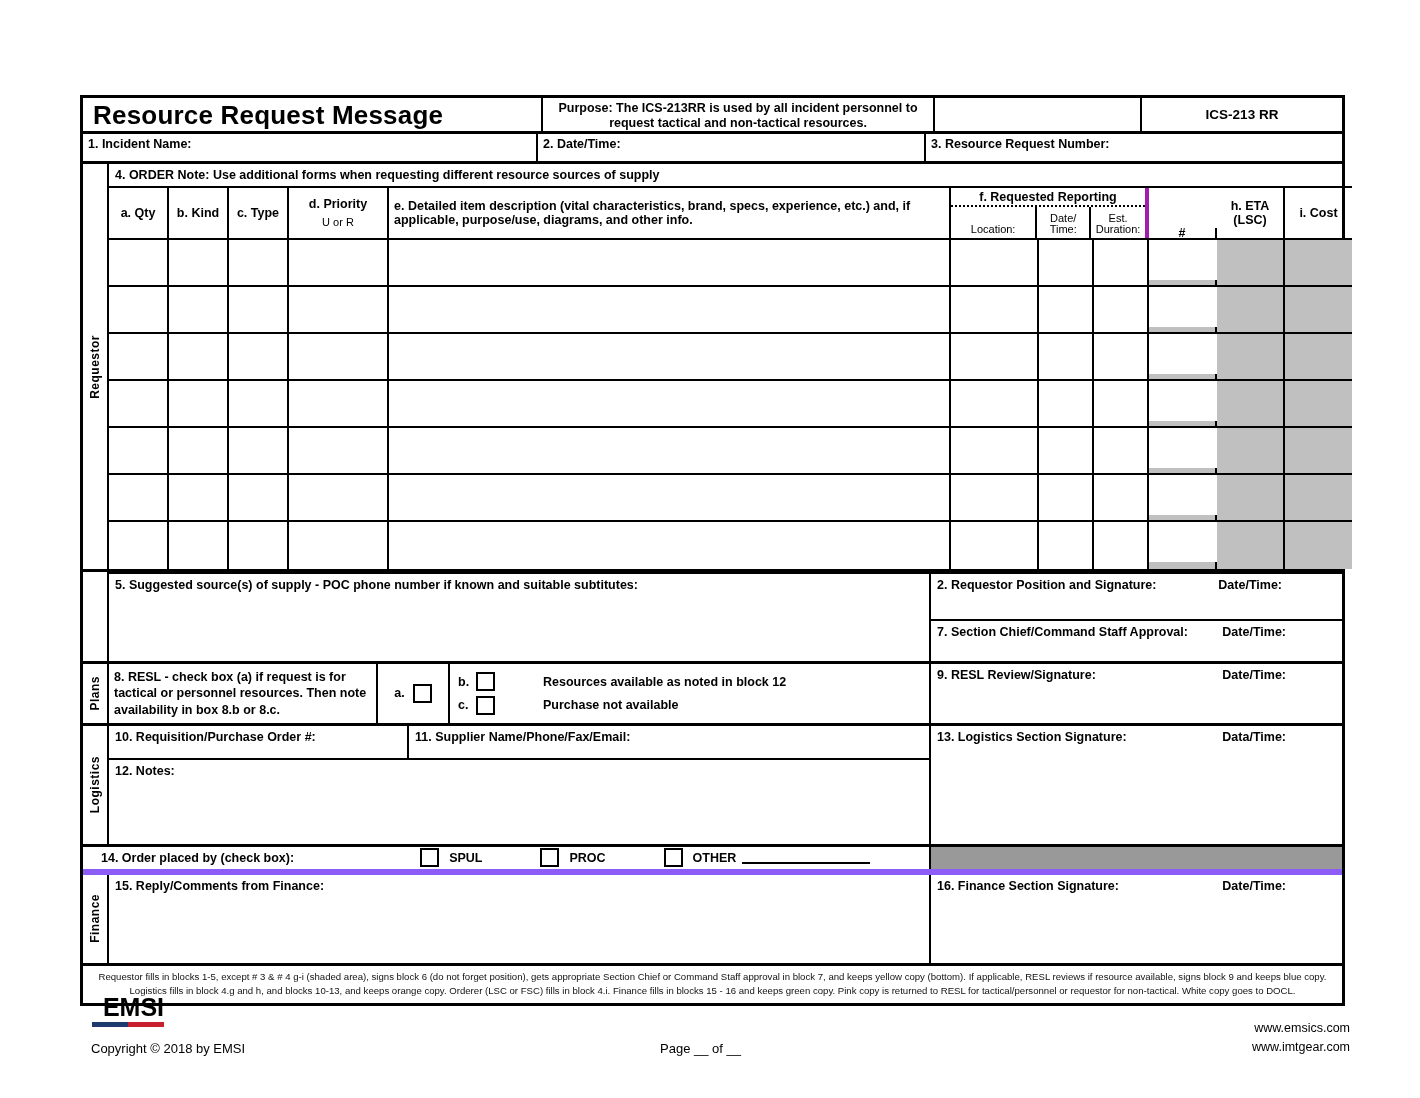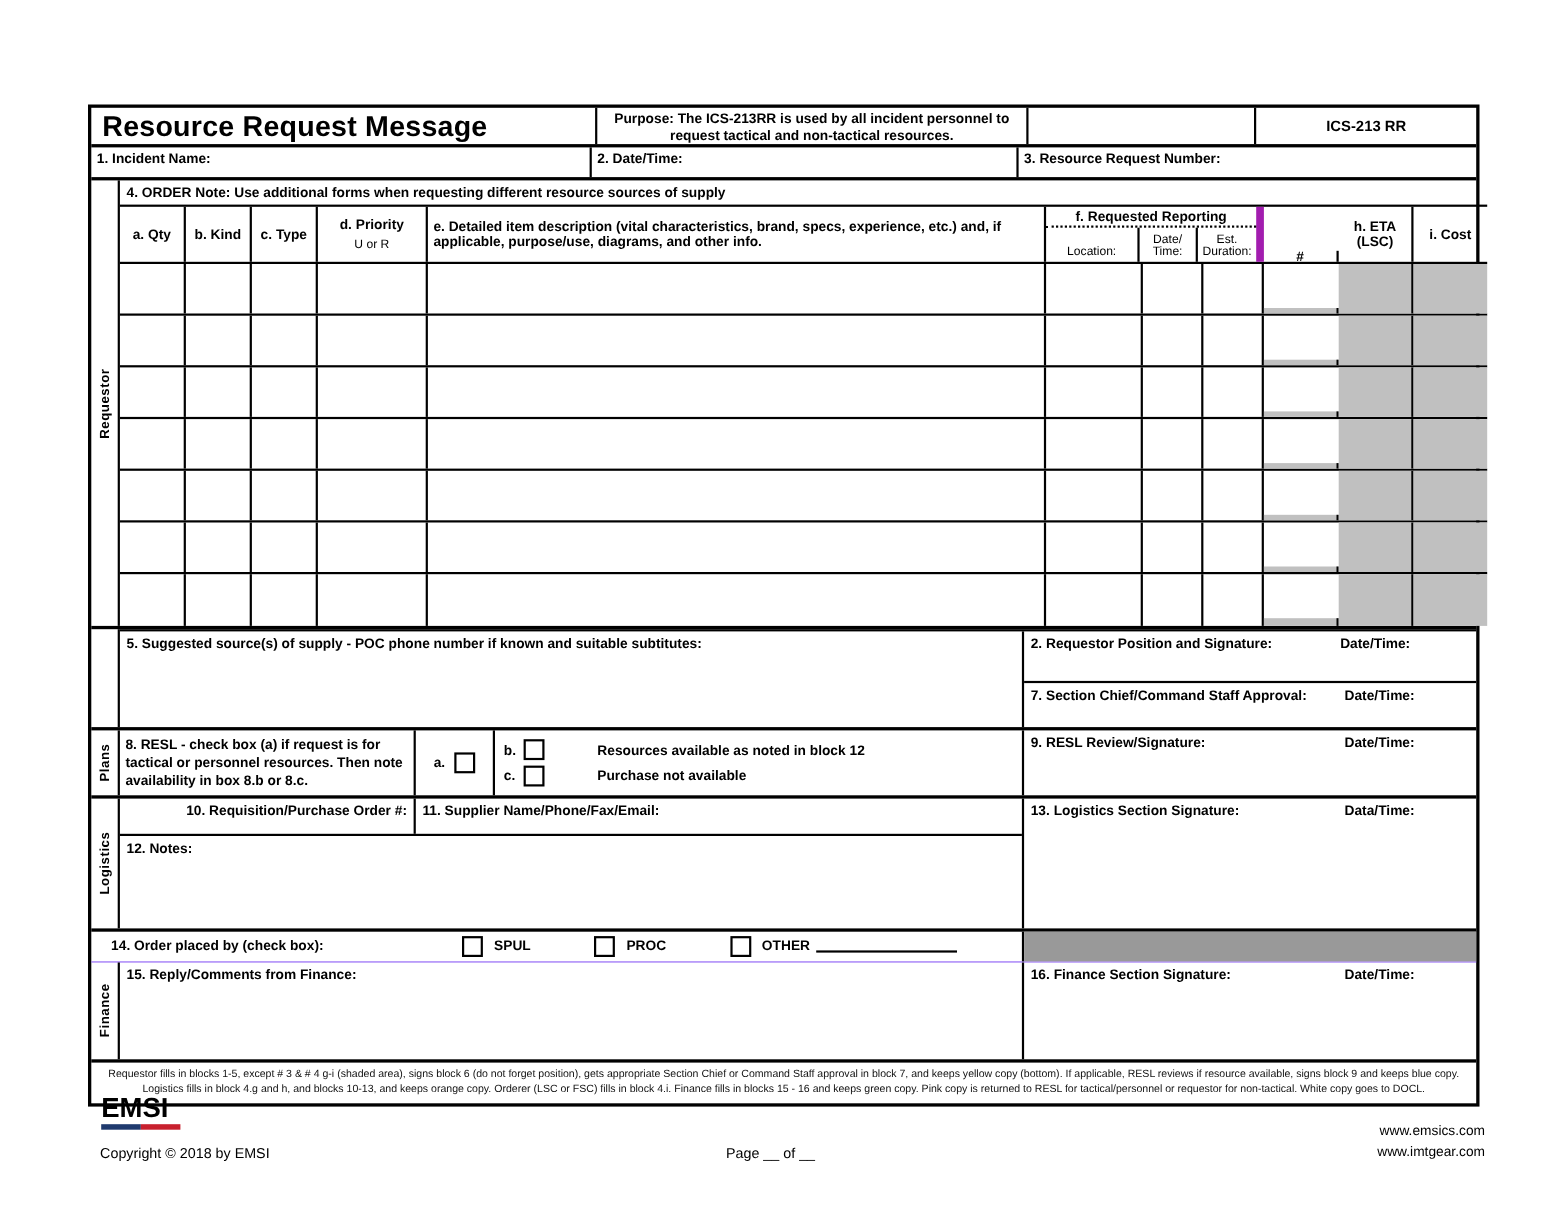--- a/index.html
+++ b/index.html
@@ -115,21 +115,21 @@
   .colhead .cell {
     display: flex; flex-direction: column;
     align-items: center; justify-content: center;
     text-align: center; font-size: 12.5px;
   }
   .colhead .cell.left {
     align-items: flex-start; justify-content: center; text-align: left;
   }
   .colhead .sub { font-weight: normal; font-size: 11px; margin-top: 4px; }
 
-  .rr-group { width: 198px; border-right: 7px solid #a21caf; }
+  .rr-group { width: 198px; border-right: 4px solid #a21caf; }
   .rr-title {
     height: 19px;
     border-bottom: 2px dotted #000;
     display: flex; align-items: center; justify-content: center;
     font-size: 12.5px; font-weight: bold;
   }
   .rr-subs { display: flex; height: 31px; }
   .rr-subs .sc {
     border-right: 2px solid #000;
     display: flex; align-items: flex-end; justify-content: center;
@@ -164,27 +164,27 @@
   .cbline .lab { width: 26px; padding-left: 8px; }
   .box { width: 19px; height: 19px; border: 2px solid #000; background: #fff; flex: 0 0 19px; }
   .cbline .txt { margin-left: 48px; }
   .b9 { flex: 1; padding: 4px 6px; display:flex; }
 
   
   .log-wrap { display: flex; border-bottom: 3px solid #000; }
   .log-body { flex: 1; display: flex; }
   .log-left { width: 822px; border-right: 2px solid #000; }
   .log-1011 { display: flex; height: 34px; border-bottom: 2px solid #000; }
-  .b10 { width: 269px; border-right: 2px solid #000; padding: 4px 6px; font-size: 12.5px; font-weight: bold; text-align: right; }
+  .b10 { width: 300px; border-right: 2px solid #000; padding: 4px 6px; font-size: 12.5px; font-weight: bold; }
   .b11 { flex: 1; padding: 4px 6px; font-size: 12.5px; font-weight: bold; }
   .b12 { height: 84px; padding: 4px 6px; font-size: 12.5px; font-weight: bold; }
   .b13 { flex: 1; padding: 4px 6px; display:flex; }
 
   
-  .b14row { display: flex; height: 28px; border-bottom: 1px solid #8b5cf6; }
+  .b14row { display: flex; height: 28px; border-bottom: 6px solid #8b5cf6; }
   .b14l { width: 848px; border-right: 2px solid #000; display: flex; align-items: center; padding-left: 18px; font-size: 12.5px; font-weight: bold; }
   .b14l .g { display: flex; align-items: center; }
   .b14l .g .box { margin-right: 10px; }
   .b14r { flex: 1; background: #999999; }
   .underline-blank { display: inline-block; width: 128px; border-bottom: 2px solid #000; margin-left: 6px; height: 12px; }
 
   
   .fin-wrap { display: flex; border-bottom: 3px solid #000; }
   .fin-body { flex: 1; display: flex; }
   .b15 { width: 822px; border-right: 2px solid #000; padding: 4px 6px; height: 88px; font-size: 12.5px; font-weight: bold; }
@@ -199,20 +199,21 @@
     text-align: center;
     color: #111;
   }
 
   
   .footer { position: absolute; left: 80px; top: 995px; width: 1270px; }
   .emsi-logo { position: absolute; left: 12px; top: 0; }
   .emsi-logo .word {
     font-size: 25px; font-weight: bold; letter-spacing: 0px;
     line-height: 1;
+    text-align: right;
   }
   .emsi-bar { display: flex; width: 72px; height: 5px; margin-top: 2px; }
   .emsi-bar .b1 { flex: 1; background: #1f3a6e; }
   .emsi-bar .b2 { flex: 1; background: #c8202e; }
   .copyright { position: absolute; left: 11px; top: 46px; font-size: 13px; }
   .pagenum { position: absolute; left: 580px; top: 46px; font-size: 13px; }
   .urls { position: absolute; right: 0px; top: 24px; text-align: right; font-size: 12.5px; line-height: 1.5; }
 </style>
 </head>
 <body>

